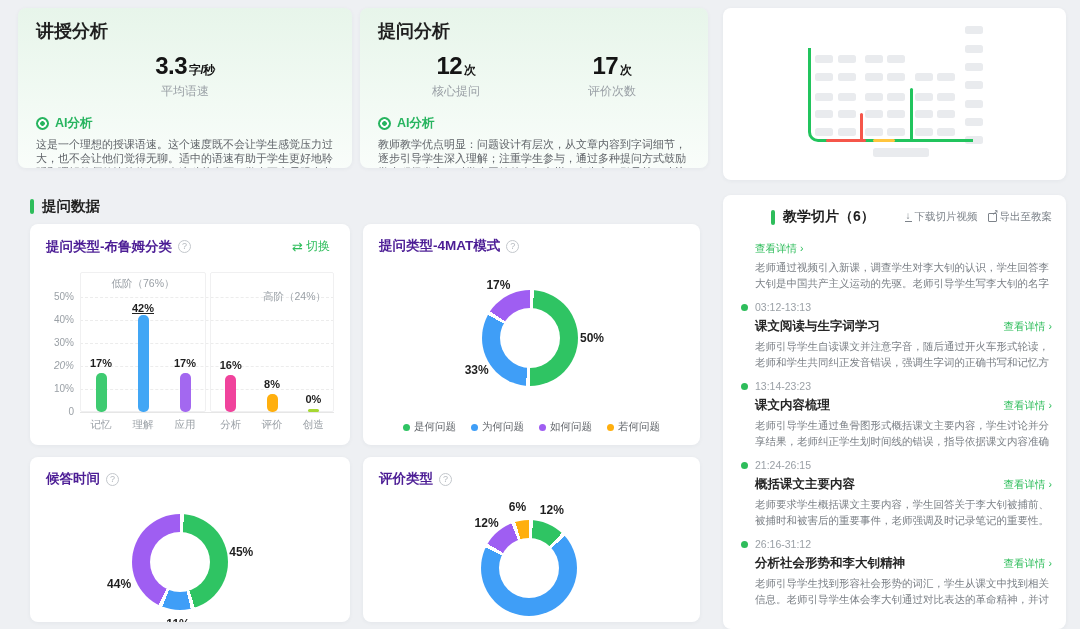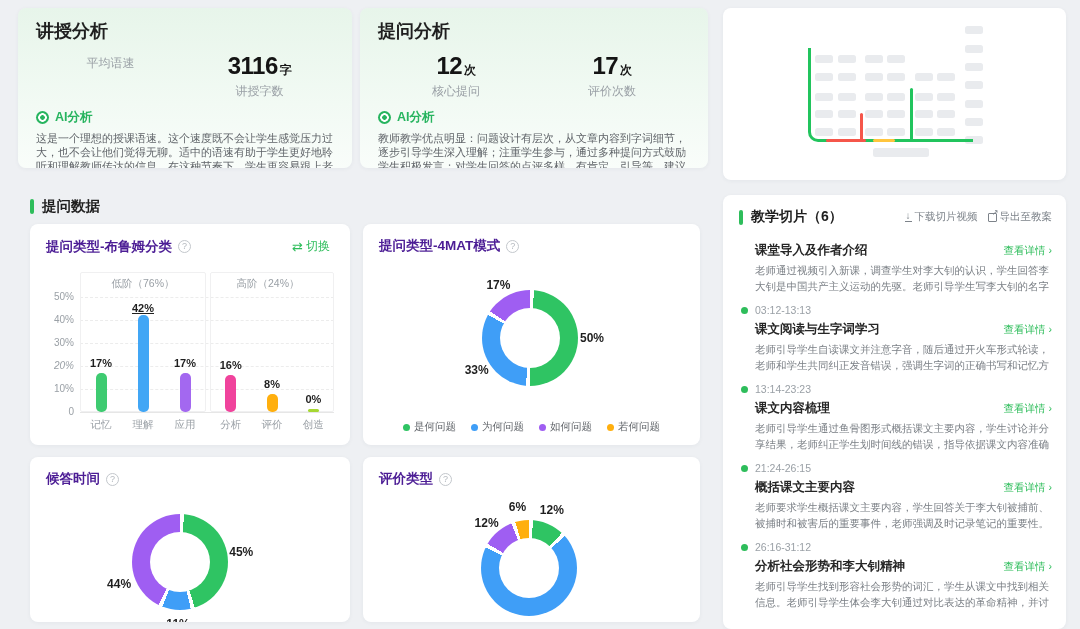--- a/index.html
+++ b/index.html
@@ -15,21 +15,21 @@
 
   
   #card-lecture { left:18px; top:8px; width:334px; height:160px; padding:11px 18px; }
   #card-question{ left:360px; top:8px; width:348px; height:160px; padding:11px 18px; }
   .card-title { font-size:18px; font-weight:bold; color:#1f1f1f; }
   .stats { display:flex; margin-top:9px; }
   .stat { flex:1; text-align:center; }
   .stat .val { font-size:24px; font-weight:bold; color:#141414; letter-spacing:-.5px; }
   .stat .val small { font-size:12px; margin-left:2px; font-weight:bold; }
   .stat .lab { font-size:12px; color:#9aa0a6; margin-top:3px; }
-  .ai-row { display:flex; align-items:center; gap:6px; margin-top:9px; }
+  .ai-row { display:flex; align-items:center; gap:6px; margin-top:15px; }
   .ai-icon { width:13px; height:13px; border-radius:50%;
     background:radial-gradient(circle at 50% 50%, #27b45f 0 2px, #ffffff 2.6px 4px, #27b45f 4.6px 100%); }
   .ai-label { color:#27b45f; font-weight:bold; font-size:12.5px; }
   .ai-text { font-size:11px; line-height:14px; color:#5f6368; margin:5px 0 0; }
 
   
   #card-illustration { left:723px; top:8px; width:343px; height:172px; }
   .pill { position:absolute; background:#e9ebee; border-radius:2.5px; }
   .axis-l { position:absolute; left:85px; top:40px; width:165px; height:94px;
     border-left:3px solid #21c45d; border-bottom:3px solid #21c45d; border-bottom-left-radius:10px; }
@@ -71,21 +71,21 @@
   .donut-ring { width:100%; height:100%; border-radius:50%; }
   .donut-hole { position:absolute; left:50%; top:50%; transform:translate(-50%,-50%);
     width:62.5%; height:62.5%; background:#fff; border-radius:50%; }
   .pct-label { position:absolute; transform:translate(-50%,-50%); font-size:12px; font-weight:bold; color:#1f1f1f; white-space:nowrap; }
   .legend { position:absolute; left:0; right:0; bottom:11px; display:flex; justify-content:center; gap:15px; }
   .legend-item { display:flex; align-items:center; gap:4px; font-size:10.5px; color:#5f6368; }
   .legend-dot { width:7px; height:7px; border-radius:50%; }
 
   
   #panel-slices { left:723px; top:195px; width:343px; height:434px; }
-  .panel-header { display:flex; align-items:center; padding:13px 14px 9px 16px; }
+  .panel-header { display:flex; align-items:center; padding:13px 14px 9px 16px;margin-left:32px; }
   .panel-title { font-size:14px; font-weight:bold; color:#1f1f1f; margin-left:8px; flex:1; }
   .panel-btn { background:none; border:none; font-family:inherit; font-size:10.5px; color:#7d838a;
     display:flex; align-items:center; gap:3px; cursor:pointer; padding:0 0 0 10px; }
   .dl-icon { display:inline-block; font-size:10px; line-height:8px; border-bottom:1.5px solid #7d838a; padding:0 1px 1px; }
   .exp-icon { display:inline-block; width:9px; height:9px; border:1.2px solid #7d838a; border-radius:1px;
     position:relative; }
   .exp-icon::after { content:"↗"; position:absolute; right:-3px; top:-6px; font-size:8px; background:transparent; }
   #slice-list { padding:2px 14px 0 18px; }
   .slice-item { margin-bottom:10px; }
   .slice-time-row { display:flex; align-items:center; gap:7px; }
@@ -96,25 +96,22 @@
   .detail-link { font-size:10.5px; color:#2ebd5b; text-decoration:none; white-space:nowrap; cursor:pointer; }
   .slice-body { font-size:10.5px; color:#7a7f85; line-height:16px; margin:0 0 0 14px; max-height:32px; overflow:hidden; }
 </style>
 </head>
 <body>
 
 <section class="card tint" id="card-lecture">
   <div class="card-title">讲授分析</div>
   <div class="stats">
     <div class="stat">
+      <div class="val"><span>3.3</span><small>字/秒</small></div>
       <div class="lab">平均语速</div>
-    </div>
-    <div class="stat">
-      <div class="val"><span>3116</span><small>字</small></div>
-      <div class="lab">讲授字数</div>
     </div>
   </div>
   <div class="ai-row">
     <span class="ai-icon"></span>
     <span class="ai-label">AI分析</span>
   </div>
   <p class="ai-text">这是一个理想的授课语速。这个速度既不会让学生感觉压力过大，也不会让他们觉得无聊。适中的语速有助于学生更好地聆听和理解教师传达的信息。在这种节奏下，学生更容易跟上老师的思路，及时地做笔记，并在需要时提出问题。</p>
 </section>
 
 <section class="card tint" id="card-question">
@@ -205,21 +202,21 @@
       <div class="ytick" style="left: 0px; top: 96px; font-style: italic;">20%</div>
       <div class="gridline" style="left: 36px; top: 79px; width: 254px;"></div>
       <div class="ytick" style="left: 0px; top: 73px;">30%</div>
       <div class="gridline" style="left: 36px; top: 56px; width: 254px;"></div>
       <div class="ytick" style="left: 0px; top: 50px;">40%</div>
       <div class="gridline" style="left: 36px; top: 33px; width: 254px;"></div>
       <div class="ytick" style="left: 0px; top: 27px;">50%</div>
       <div class="group-box" style="left: 36px; top: 8px; width: 126px; height: 140px;"></div>
       <div class="group-label" style="left: 36px; top: 13px; width: 126px;">低阶（76%）</div>
       <div class="group-box" style="left: 166px; top: 8px; width: 124px; height: 140px;"></div>
-      <div class="group-label" style="left: 166px; top: 13px; width: 116px;">高阶（24%）</div>
+      <div class="group-label" style="left: 166px; top: 26px; width: 116px; text-align: right;">高阶（24%）</div>
       <div class="bar" style="left: 51.5px; top: 108.9px; width: 11px; height: 39.1px; background: rgb(62, 203, 113);"></div>
       <div class="bar-val" style="left: 57px; top: 92.9px;">17%</div>
       <div class="bar-cat" style="left: 57px; top: 154px;">记忆</div>
       <div class="bar" style="left: 93.5px; top: 51.4px; width: 11px; height: 96.6px; background: rgb(65, 166, 245);"></div>
       <div class="bar-val" style="left: 99px; top: 38px; text-decoration: underline;">42%</div>
       <div class="bar-cat" style="left: 99px; top: 154px;">理解</div>
       <div class="bar" style="left: 135.5px; top: 108.9px; width: 11px; height: 39.1px; background: rgb(163, 104, 240);"></div>
       <div class="bar-val" style="left: 141px; top: 92.9px;">17%</div>
       <div class="bar-cat" style="left: 141px; top: 154px;">应用</div>
       <div class="bar" style="left: 181.167px; top: 111.2px; width: 11px; height: 36.8px; background: rgb(240, 67, 156);"></div>
@@ -304,21 +301,20 @@
       <span>下载切片视频</span>
     </button>
     <button class="panel-btn">
       <span class="exp-icon"></span>
       <span>导出至教案</span>
     </button>
   </div>
   <div id="slice-list">
       <div class="slice-item">
         <div class="slice-title-row">
-          <div class="slice-title">课堂导入及作者介绍</div>
           <a class="detail-link">查看详情 ›</a>
         </div>
         <p class="slice-body">老师通过视频引入新课，调查学生对李大钊的认识，学生回答李大钊是中国共产主义运动的先驱。老师引导学生写李大钊的名字并指明书写要点，同时引用毛泽东和习近平对李大钊的评价。</p>
       </div>
       <div class="slice-item">
         <div class="slice-time-row">
           <div class="slice-dot"></div>
           <div class="slice-time">03:12-13:13</div>
         </div>
         <div class="slice-title-row">

